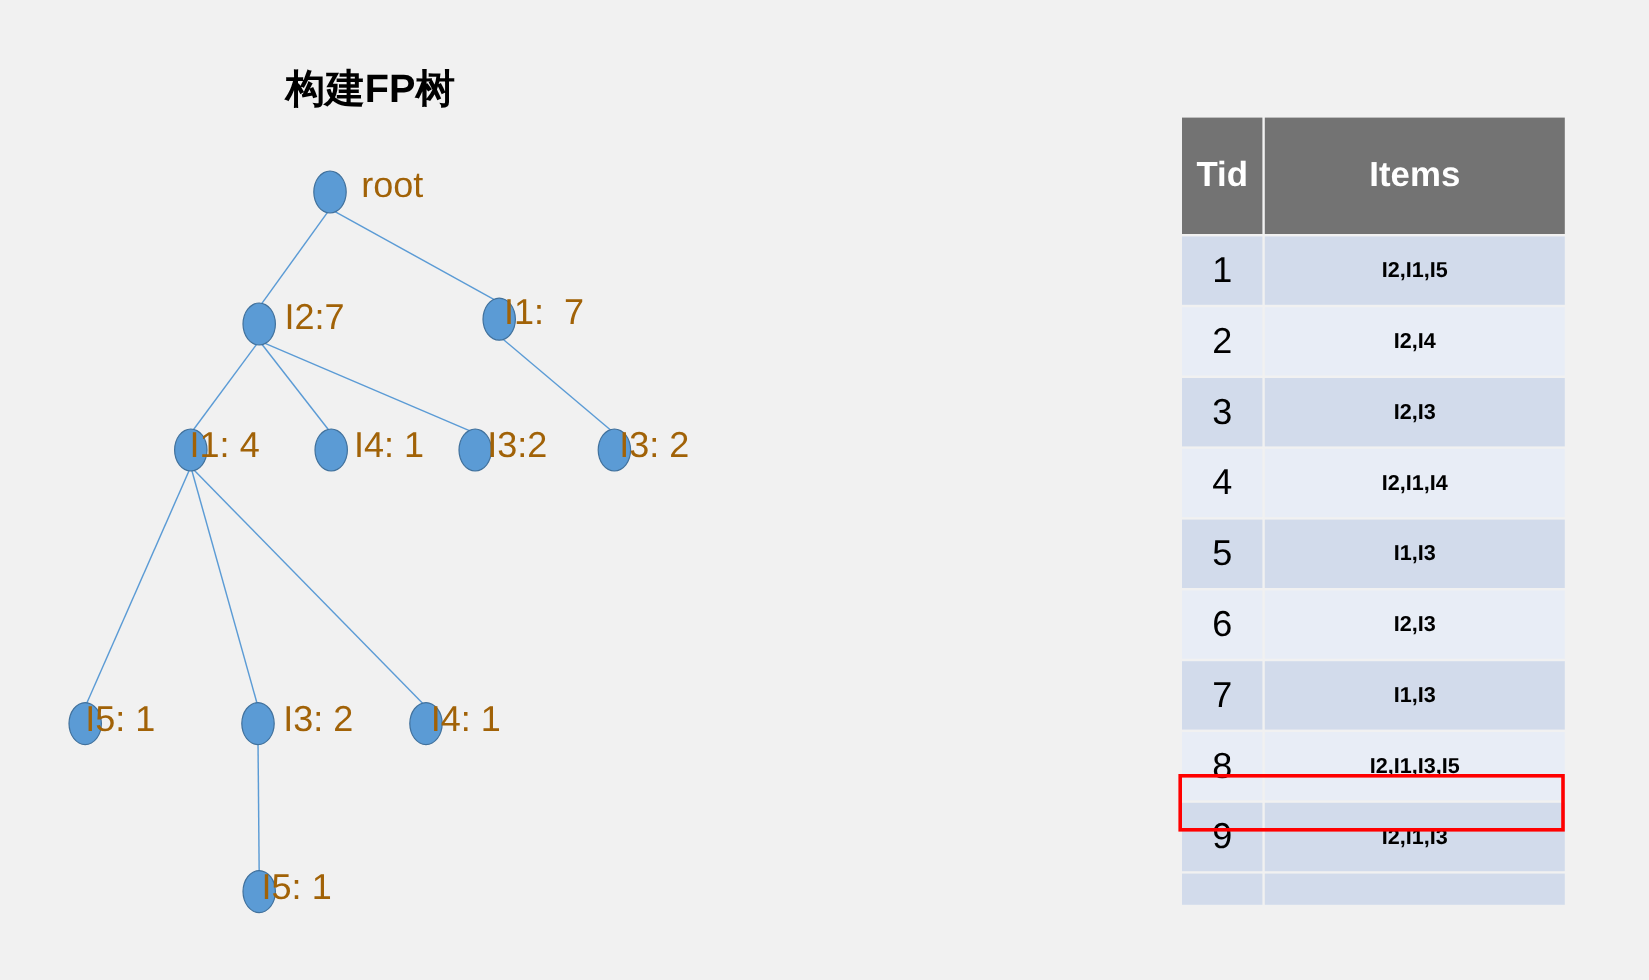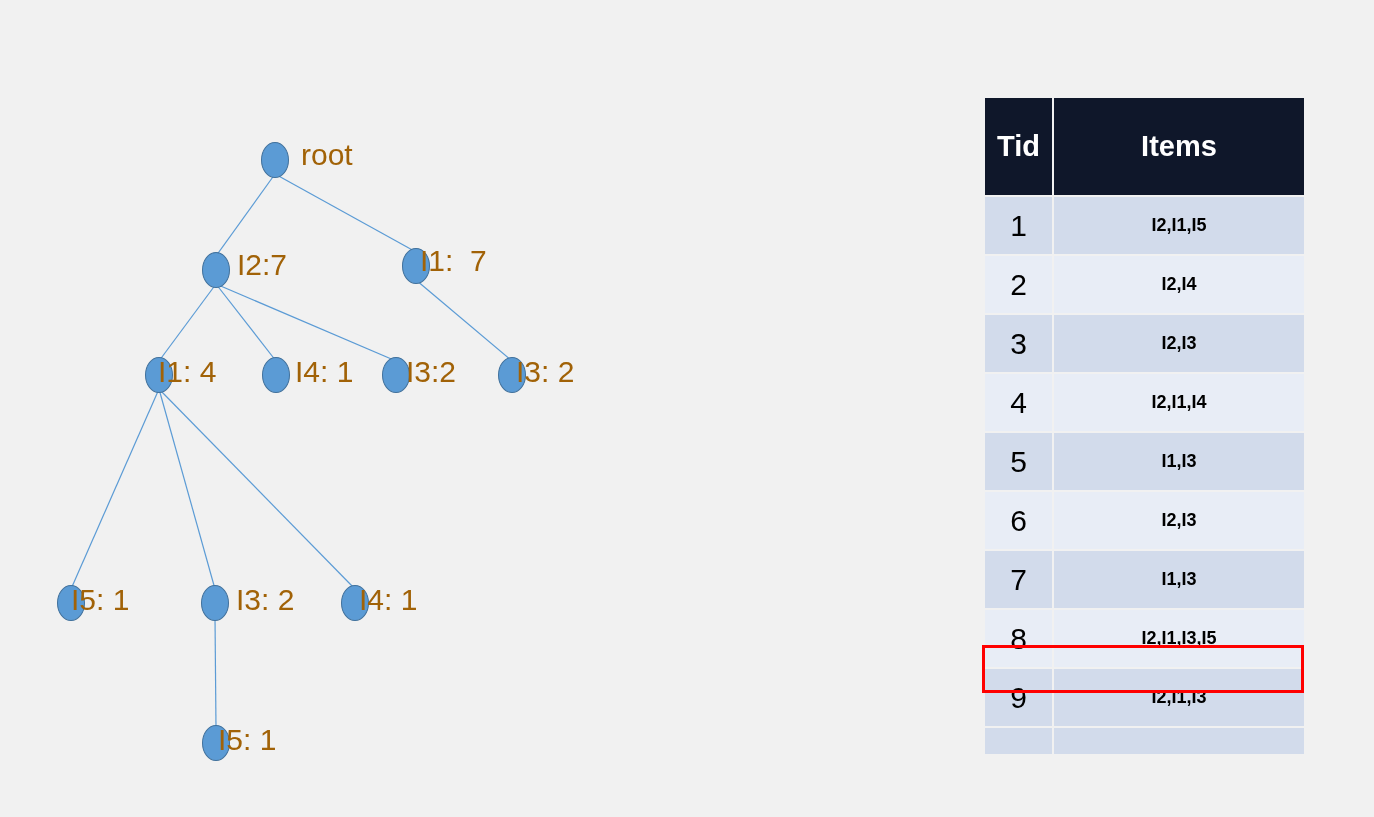--- a/index.html
+++ b/index.html
@@ -74,21 +74,21 @@
     background: transparent;
   }
   #tid-table th, #tid-table td {
     padding: 0;
     margin: 0;
   }
   #tid-table col.c-tid { width: 67px; }
   #tid-table col.c-items { width: 250px; }
 
   .th-cell {
-    background: #0f172a;
+    background: #737373;
     color: #ffffff;
     font-weight: bold;
     font-size: 29px;
     text-align: center;
     vertical-align: middle;
     height: 97px;
     line-height: 1.02;
   }
   .th-tid {
     word-break: break-all;
@@ -128,20 +128,21 @@
     box-sizing: border-box;
     background: transparent;
     z-index: 6;
   }
 </style>
 </head>
 <body>
 
 <div id="slide">
 
+  <div id="title">构建FP树</div>
 
   <svg id="tree-svg" viewBox="0 0 1374 817" xmlns="http://www.w3.org/2000/svg">
       <line x1="275" y1="174" x2="216" y2="256" stroke="#5b9bd5" stroke-width="1.2"></line>
       <line x1="275" y1="174" x2="416" y2="252" stroke="#5b9bd5" stroke-width="1.2"></line>
       <line x1="216" y1="284" x2="159" y2="361" stroke="#5b9bd5" stroke-width="1.2"></line>
       <line x1="216" y1="284" x2="276" y2="361" stroke="#5b9bd5" stroke-width="1.2"></line>
       <line x1="216" y1="284" x2="396" y2="361" stroke="#5b9bd5" stroke-width="1.2"></line>
       <line x1="416" y1="280" x2="512" y2="361" stroke="#5b9bd5" stroke-width="1.2"></line>
       <line x1="159" y1="389" x2="71" y2="589" stroke="#5b9bd5" stroke-width="1.2"></line>
       <line x1="159" y1="389" x2="215" y2="589" stroke="#5b9bd5" stroke-width="1.2"></line>

